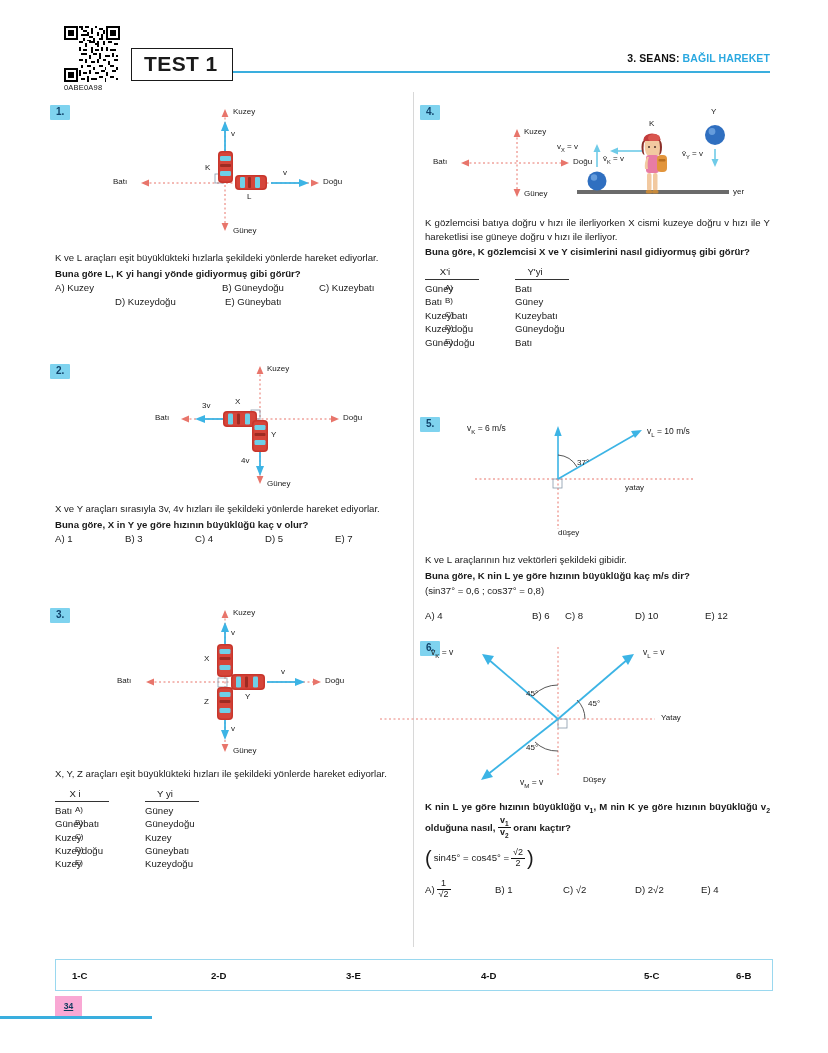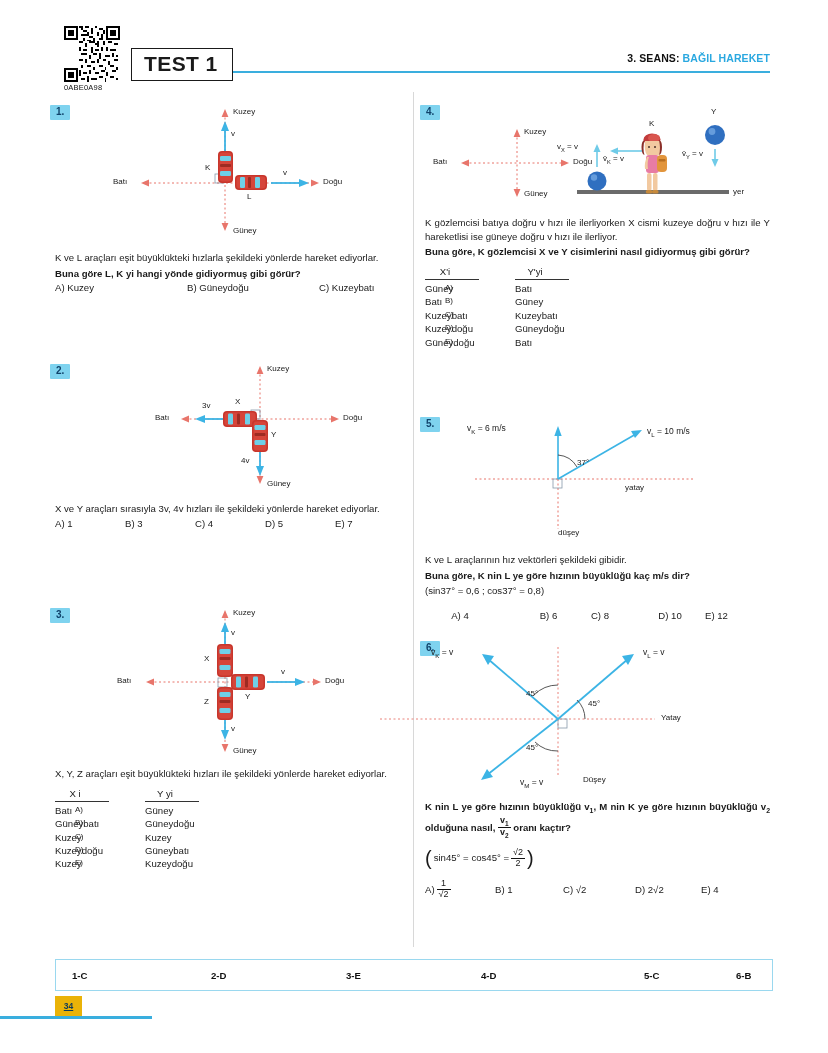--- a/index.html
+++ b/index.html
@@ -68,21 +68,21 @@
 
   
   .anskey {
     position:absolute; left:55px; top:959px; width:718px; height:32px;
     border:1px solid #9ad8ef; background:#fff;
     display:flex; align-items:center;
   }
   .anskey span { font-size:9.6px; font-weight:bold; color:#111; }
   .pagenum-wrap { position:absolute; left:55px; top:996px; }
   .pagebadge {
-    width:27px; height:20px; background:#eab308; color:#0d3a5c;
+    width:27px; height:20px; background:#f9a8d4; color:#0d3a5c;
     font-size:8.5px; font-weight:bold;
     display:flex; align-items:center; justify-content:center;text-decoration:underline;
   }
   .pagerule { position:absolute; left:-55px; top:20px; width:152px; height:3px; background:#3aaede; }
 
   
   .frac { display:inline-block; vertical-align:middle; text-align:center; font-size:9px; line-height:1.05; }
   .frac .num { display:block; border-bottom:1px solid #111; padding:0 2px; }
   .frac .den { display:block; padding:0 2px; }
 </style>
@@ -236,22 +236,27 @@
       <div class="lbl" style="left:228px; top:63px;">v</div>
       <div class="lbl" style="left:150px; top:58px; font-weight:normal;">K</div>
       <div class="lbl" style="left:192px; top:87px;">L</div>
     </div>
     <div class="qbody" style="margin-top:6px;">
       <p>K ve L araçları eşit büyüklükteki hızlarla şekildeki yönlerde hareket ediyorlar.</p>
       <p class="bold">Buna göre L, K yi hangi yönde gidiyormuş gibi görür?</p>
     </div>
     <div class="opts">
       <span style="width:132px;">A) Kuzey</span>
-      <span style="width:132px;">B) Güneydoğu</span>
+      <span style="width:132px;text-align:center;">B) Güneydoğu</span>
       <span>C) Kuzeybatı</span>
+    </div>
+    <div class="opts-row2">
+      <span style="width:60px;"></span>
+      <span style="width:110px;">D) Kuzeydoğu</span>
+      <span>E) Güneybatı</span>
     </div>
   </div>
 
   <div class="q" style="height:230px; margin-top:14px;">
     <div class="qnum">2.</div>
     <div class="fig" style="height:132px;">
       <svg width="345" height="132">
         <line x1="205" y1="6" x2="205" y2="116" stroke="#e8756b" stroke-width="1" stroke-dasharray="2,2.5"></line>
         <line x1="130" y1="55" x2="280" y2="55" stroke="#e8756b" stroke-width="1" stroke-dasharray="2,2.5"></line>
         <polygon points="205,2 201.6,10 208.4,10" fill="#e8756b"></polygon>
@@ -286,20 +291,21 @@
       <div class="lbl" style="left:212px; top:115px;">Güney</div>
       <div class="lbl" style="left:288px; top:49px;">Doğu</div>
       <div class="lbl" style="left:100px; top:49px;">Batı</div>
       <div class="lbl" style="left:147px; top:37px;">3v</div>
       <div class="lbl" style="left:186px; top:92px;">4v</div>
       <div class="lbl" style="left:180px; top:33px;">X</div>
       <div class="lbl" style="left:216px; top:66px;">Y</div>
     </div>
     <div class="qbody" style="margin-top:6px;">
       <p>X ve Y araçları sırasıyla 3v, 4v hızları ile şekildeki yönlerde hareket ediyorlar.</p>
+      <p class="bold">Buna göre, X in Y ye göre hızının büyüklüğü kaç v olur?</p>
     </div>
     <div class="opts">
       <span style="width:70px;">A) 1</span>
       <span style="width:70px;">B) 3</span>
       <span style="width:70px;">C) 4</span>
       <span style="width:70px;">D) 5</span>
       <span>E) 7</span>
     </div>
   </div>
 
@@ -520,21 +526,21 @@
       <div class="vlbl" style="left:222px; top:9px;">v<sub>L</sub> = <span>10 m/s</span></div>
       <div class="lbl" style="left:152px; top:41px;">37°</div>
       <div class="lbl" style="left:200px; top:66px;">yatay</div>
       <div class="lbl" style="left:133px; top:111px;">düşey</div>
     </div>
     <div class="qbody" style="margin-top:4px;">
       <p>K ve L araçlarının hız vektörleri şekildeki gibidir.</p>
       <p class="bold">Buna göre, K nin L ye göre hızının büyüklüğü kaç m/s dir?</p>
       <p>(sin37° = 0,6 ; cos37° = 0,8)</p>
     </div>
-    <div class="opts" style="margin-top:12px;text-align:center;">
+    <div class="opts" style="margin-top:12px;">
       <span style="width:70px;">A) 4</span>
       <span style="width:70px;padding-left:37px;">B) 6</span>
       <span style="width:70px;">C) 8</span>
       <span style="width:70px;">D) 10</span>
       <span>E) 12</span>
     </div>
   </div>
 
   <div class="q" style="margin-top:24px;">
     <div class="qnum">6.</div>

